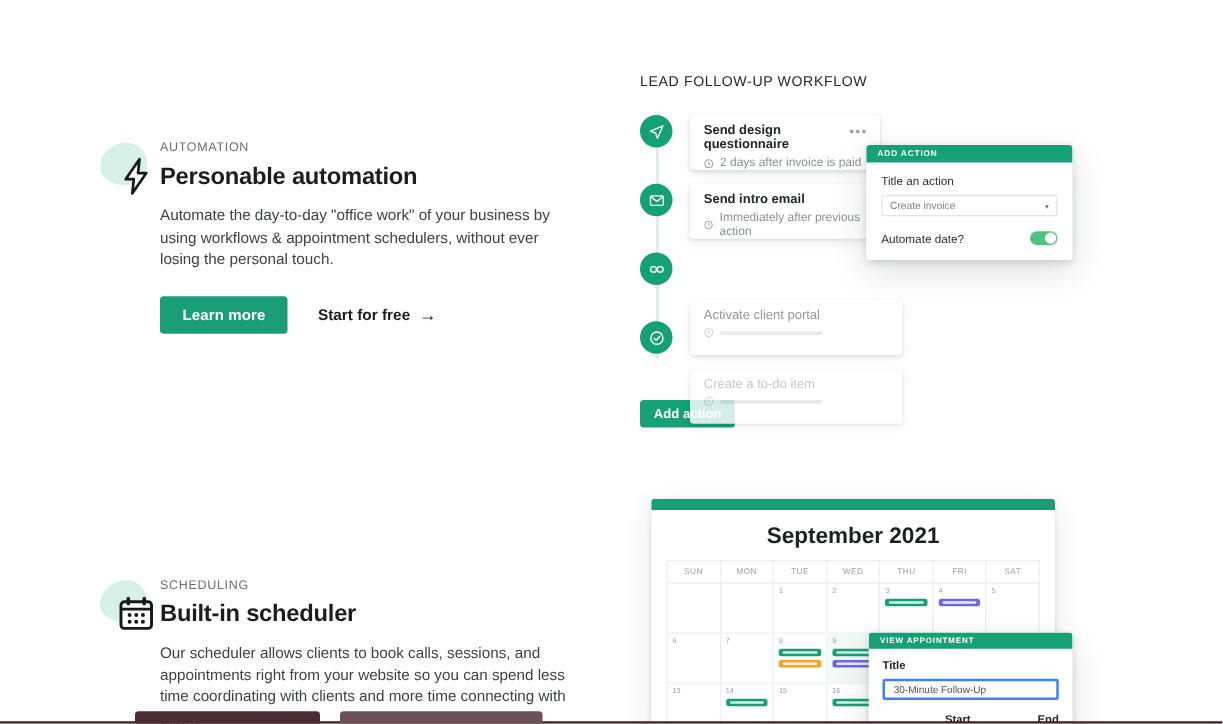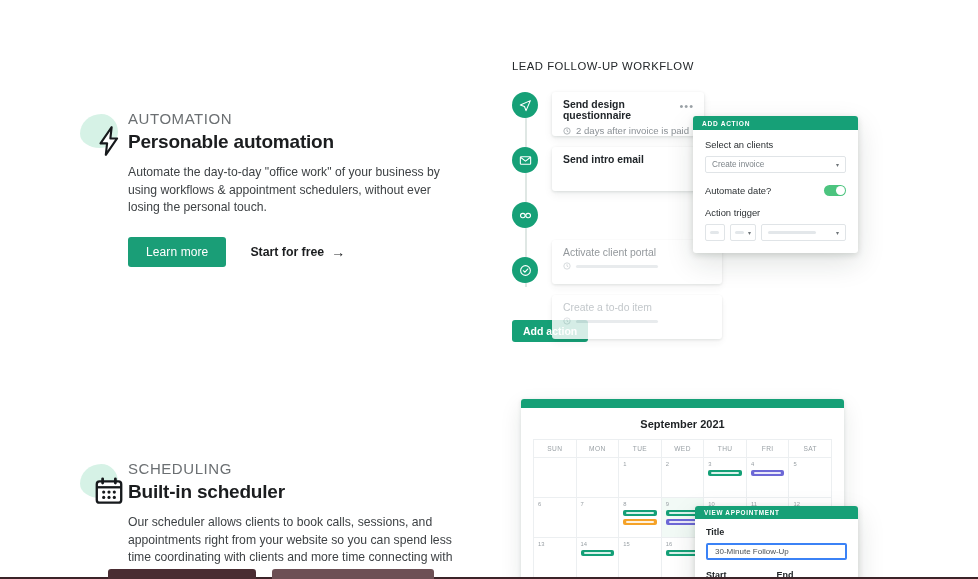--- a/index.html
+++ b/index.html
@@ -15,34 +15,34 @@
   
   .feature { position: absolute; }
   .feat-icon-wrap { position: absolute; left: 0; top: 0; width: 58px; height: 58px; }
   .blob {
     position: absolute; left: 2px; top: 2px; width: 38px; height: 34px;
     background: #d6f2e6;
     border-radius: 56% 44% 48% 52% / 58% 52% 48% 42%;
   }
   .feat-icon { position: absolute; left: 14px; top: 12px; width: 34px; height: 34px; }
   .eyebrow {
-    font-size: 15px; letter-spacing: .55px; color: #6b6f72;
+    font-size: 10px; letter-spacing: .55px; color: #6b6f72;
     font-weight: 400; text-transform: uppercase; line-height: 14px;
   }
   .feat-title {
     font-size: 19px; font-weight: bold; color: #1b1d1f;
     margin-top: 5px; letter-spacing: -.2px;
   }
   .feat-body {
     font-size: 12.2px; line-height: 17.5px; color: #3e4245;
     margin-top: 11px; max-width: 335px;
   }
   .feat-cta-row { margin-top: 20px; display: flex; align-items: center; }
   .btn-primary {
-    background: #1a9e77; color: #fff; font-size: 12px; font-weight: normal;
+    background: #1a9e77; color: #fff; font-size: 12px; font-weight: bold;
     border: none; border-radius: 3px; padding: 0 18px; height: 30px;
     line-height: 30px; cursor: pointer; letter-spacing: .1px;
   }
   .link-cta {
     margin-left: 24px; font-size: 12.3px; font-weight: bold; color: #1b1d1f;
     text-decoration: none; display: inline-flex; align-items: center; gap: 7px;
   }
   .arrow-r { font-size: 14px; line-height: 1; }
 
   
@@ -116,21 +116,21 @@
 
   
   .cal-card {
     position: absolute; left: 521px; top: 399px; width: 323px; height: 182px;
     background: #fff; border-radius: 3px;
     box-shadow: 0 1px 4px rgba(20,40,30,.12), 0 8px 22px rgba(20,40,30,.10);
     overflow: hidden;
   }
   .cal-topbar { height: 9px; background: #16a077; }
   .cal-month {
-    text-align: center; font-size: 11px; font-weight: bold; color: #1d2124;
+    text-align: center; font-size: 18px; font-weight: bold; color: #1d2124;
     padding: 10px 0 9px 0;
   }
   .cal-grid { margin: 0 12px; border: 1px solid #eceff1; border-top: 1px solid #eceff1; }
   .cal-hrow { display: flex; }
   .cal-hcell {
     flex: 1 1 0; text-align: center; font-size: 6.6px; letter-spacing: .4px;
     color: #9aa1a6; padding: 5px 0; border-right: 1px solid #eceff1;
   }
   .cal-hcell:last-child { border-right: none; }
   .cal-row { display: flex; border-top: 1px solid #eceff1; }
@@ -152,21 +152,21 @@
 
   
   .appt { position: absolute; left: 695px; top: 506px; width: 163px; }
   .appt .pop-hdr { height: 13px; font-size: 6.4px; }
   .appt-body { padding: 8px 11px 10px 11px; }
   .appt-lbl { font-size: 9px; font-weight: bold; color: #22272a; }
   .appt-input {
     margin-top: 6px; height: 17px; border: 2px solid #3b82f6; border-radius: 2px;
     display: flex; align-items: center; padding: 0 7px; font-size: 8px; color: #4a5055;
   }
-  .appt-foot { display: flex; margin-top: 10px; }
+  .appt-foot { display: flex; margin-top: 10px; text-align: right; }
   .appt-foot .c { flex: 1 1 0; font-size: 9px; font-weight: bold; color: #22272a; }
 
   
   .bottom-edge {
     position: absolute; left: 0; bottom: 0; width: 100%; height: 2px;
     background: #3b2328;
   }
   .bottom-chip { position: absolute; bottom: 0; height: 10px; border-radius: 3px 3px 0 0; }
 </style>
 </head>
@@ -222,20 +222,27 @@
 
       <div class="wf-row">
         <div class="wf-bullet">
           <svg width="13" height="13" viewBox="0 0 24 24" fill="none" stroke="#fff" stroke-width="2" stroke-linejoin="round">
             <rect x="2.5" y="5" width="19" height="14" rx="1.6"></rect>
               <path d="M2.8 6 L12 13.2 L21.2 6"></path>
           </svg>
         </div>
         <div class="wf-card" style="width:170px; flex:0 0 170px;">
           <div class="wf-card-title">Send intro email</div>
+          <div class="wf-card-sub">
+            <svg width="8" height="8" viewBox="0 0 24 24" fill="none" stroke="#9aa1a6" stroke-width="2.4">
+              <circle cx="12" cy="12" r="9.5"></circle>
+                <path d="M12 6.8 V12.4 L15.8 14.6"></path>
+            </svg>
+            <span>Immediately after previous action</span>
+          </div>
         </div>
       </div>
 
       <div class="wf-row">
         <div class="wf-bullet">
           <svg width="13" height="13" viewBox="0 0 24 24" fill="none" stroke="#fff" stroke-width="2" stroke-linecap="round">
             <rect x="2.8" y="8" width="8.6" height="8" rx="4"></rect>
               <rect x="12.6" y="8" width="8.6" height="8" rx="4"></rect>
           </svg>
         </div>
@@ -270,49 +277,33 @@
         </div>
       </div>
     </div>
 
     <button class="wf-addbtn">Add action</button>
   </div>
 
   <div class="pop" style="left:693px; top:116px; width:165px;">
     <div class="pop-hdr">ADD ACTION</div>
     <div class="pop-body">
-      <div class="fld-label">Select an clients</div>
+      <div class="fld-label">Title an action</div>
       <div class="select">
         <span>Create invoice</span>
         <span class="caret">▾</span>
       </div>
 
       <div class="row-between">
         <span class="fld-label">Automate date?</span>
         <span class="toggle">
             <span class="knob"></span>
           </span>
       </div>
 
-      <div style="margin-top:11px;">
-        <div class="fld-label">Action trigger</div>
-        <div class="trig-row">
-          <div class="select trig-a" style="margin-top:0; padding:0 4px;">
-            <span class="bar-ph" style="width:9px;"></span>
-          </div>
-          <div class="select trig-b" style="margin-top:0; padding:0 4px;">
-            <span class="bar-ph" style="width:9px;"></span>
-            <span class="caret" style="right:4px;">▾</span>
-          </div>
-          <div class="select trig-c" style="margin-top:0; padding:0 6px;">
-            <span class="bar-ph" style="width:48px;"></span>
-            <span class="caret">▾</span>
-          </div>
-        </div>
-      </div>
     </div>
   </div>
 
   <div class="feature" style="left:78px; top:462px;">
     <div class="feat-icon-wrap">
       <div class="blob"></div>
       <svg class="feat-icon" viewBox="0 0 32 32">
         <rect x="4.5" y="7" width="23" height="20" rx="2.6" fill="#ffffff" stroke="#16191c" stroke-width="2.2"></rect>
         <path d="M4.5 12.5 h23" stroke="#16191c" stroke-width="2.2"></path>
         <path d="M10 4.5 v4 M22 4.5 v4" stroke="#16191c" stroke-width="2.6" stroke-linecap="round"></path>

